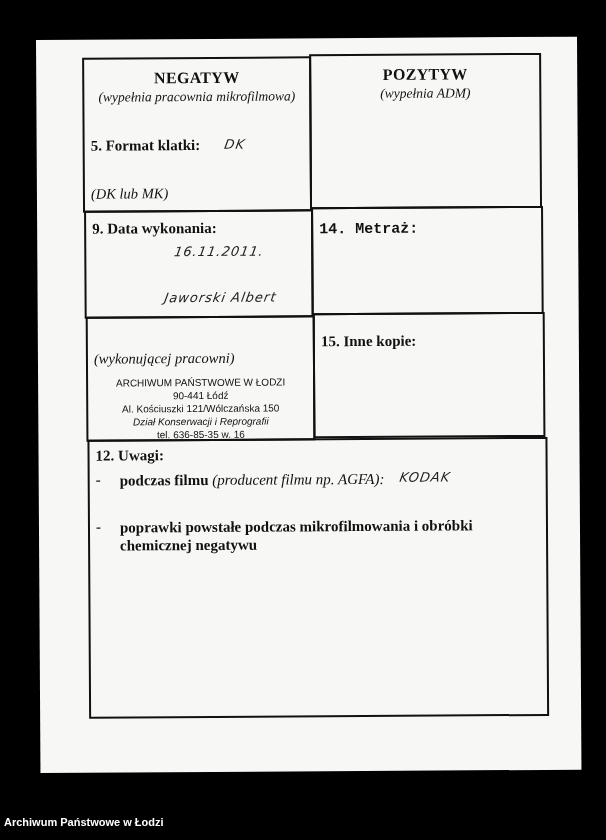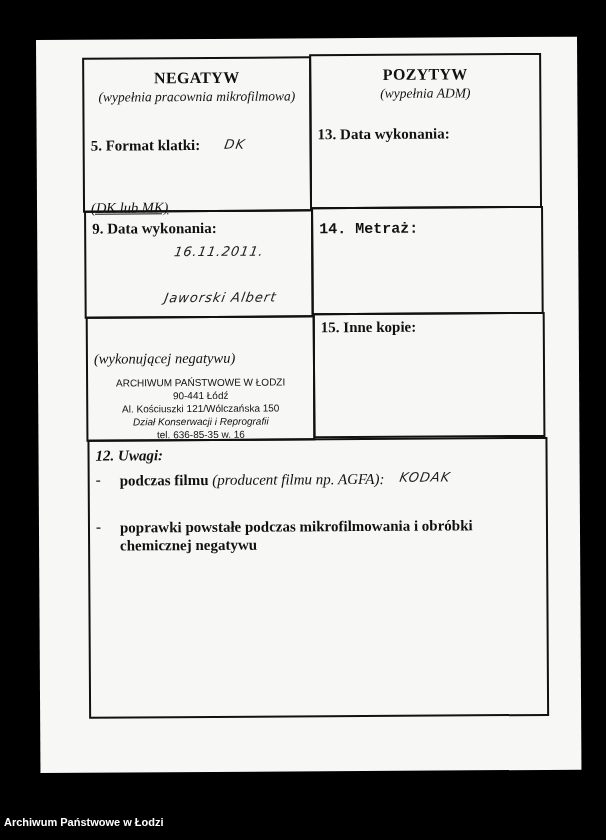--- a/index.html
+++ b/index.html
@@ -38,56 +38,55 @@
 </head>
 <body>
 
 <div class="paper">
 
   <div class="cell" style="left:46px; top:18px; width:229px; height:155px;">
     <div class="head-title">NEGATYW</div>
     <div class="head-sub">(wypełnia pracownia mikrofilmowa)</div>
     <div class="label" style="top:78px;">5. Format klatki:</div>
     <div class="hand" style="left:140px; top:78px;">DK</div>
-    <div class="ital" style="top:140px;text-decoration:underline;">(DK lub MK)</div>
+    <div class="ital" style="top:126px;">(DK lub MK)</div>
   </div>
 
   <div class="cell" style="left:273px; top:16px; width:232px; height:155px;">
     <div class="head-title">POZYTYW</div>
     <div class="head-sub">(wypełnia ADM)</div>
-    <div class="label" style="top:70px;">13. Data wykonania:</div>
   </div>
 
   <div class="cell" style="left:47px; top:171px; width:229px; height:108px;">
     <div class="label" style="top:8px;">9. Data wykonania:</div>
     <div class="hand" style="left:88px; top:32px;">16.11.2011.</div>
     <div class="hand" style="left:78px; top:78px;">Jaworski Albert</div>
   </div>
 
   <div class="cell" style="left:274px; top:169px; width:232px; height:108px;">
     <div class="label" style="top:12px;font-family:Liberation Mono, monospace;">14. Metraż:</div>
   </div>
 
   <div class="cell" style="left:48px; top:277px; width:229px; height:125px;">
-    <div class="ital" style="top:32px;">(wykonującej negatywu)</div>
+    <div class="ital" style="top:32px;">(wykonującej pracowni)</div>
     <div class="stamp" style="top:58px;">
       <div>ARCHIWUM PAŃSTWOWE W ŁODZI</div>
       <div>90-441 Łódź</div>
       <div>Al. Kościuszki 121/Wólczańska 150</div>
       <div class="it">Dział Konserwacji i Reprografii</div>
       <div>tel. 636-85-35 w. 16</div>
     </div>
   </div>
 
   <div class="cell" style="left:275px; top:275px; width:232px; height:125px;">
-    <div class="label" style="top:4px;">15. Inne kopie:</div>
+    <div class="label" style="top:18px;">15. Inne kopie:</div>
   </div>
 
   <div class="cell" style="left:49px; top:400px; width:460px; height:279px;">
-    <div class="label" style="top:6px;font-style:italic;">12. Uwagi:</div>
+    <div class="label" style="top:6px;">12. Uwagi:</div>
     <div class="bullet" style="top:30px;">-</div>
     <div class="bullet-text" style="top:30px;">
       <span>podczas filmu</span>
       <span class="it">(producent filmu np. AGFA):</span>
     </div>
     <div class="hand" style="left:310px; top:30px;">KODAK</div>
     <div class="bullet" style="top:77px;">-</div>
     <div class="bullet-text" style="top:77px;">
       <div>poprawki powstałe podczas mikrofilmowania i obróbki</div>
       <div>chemicznej negatywu</div>

